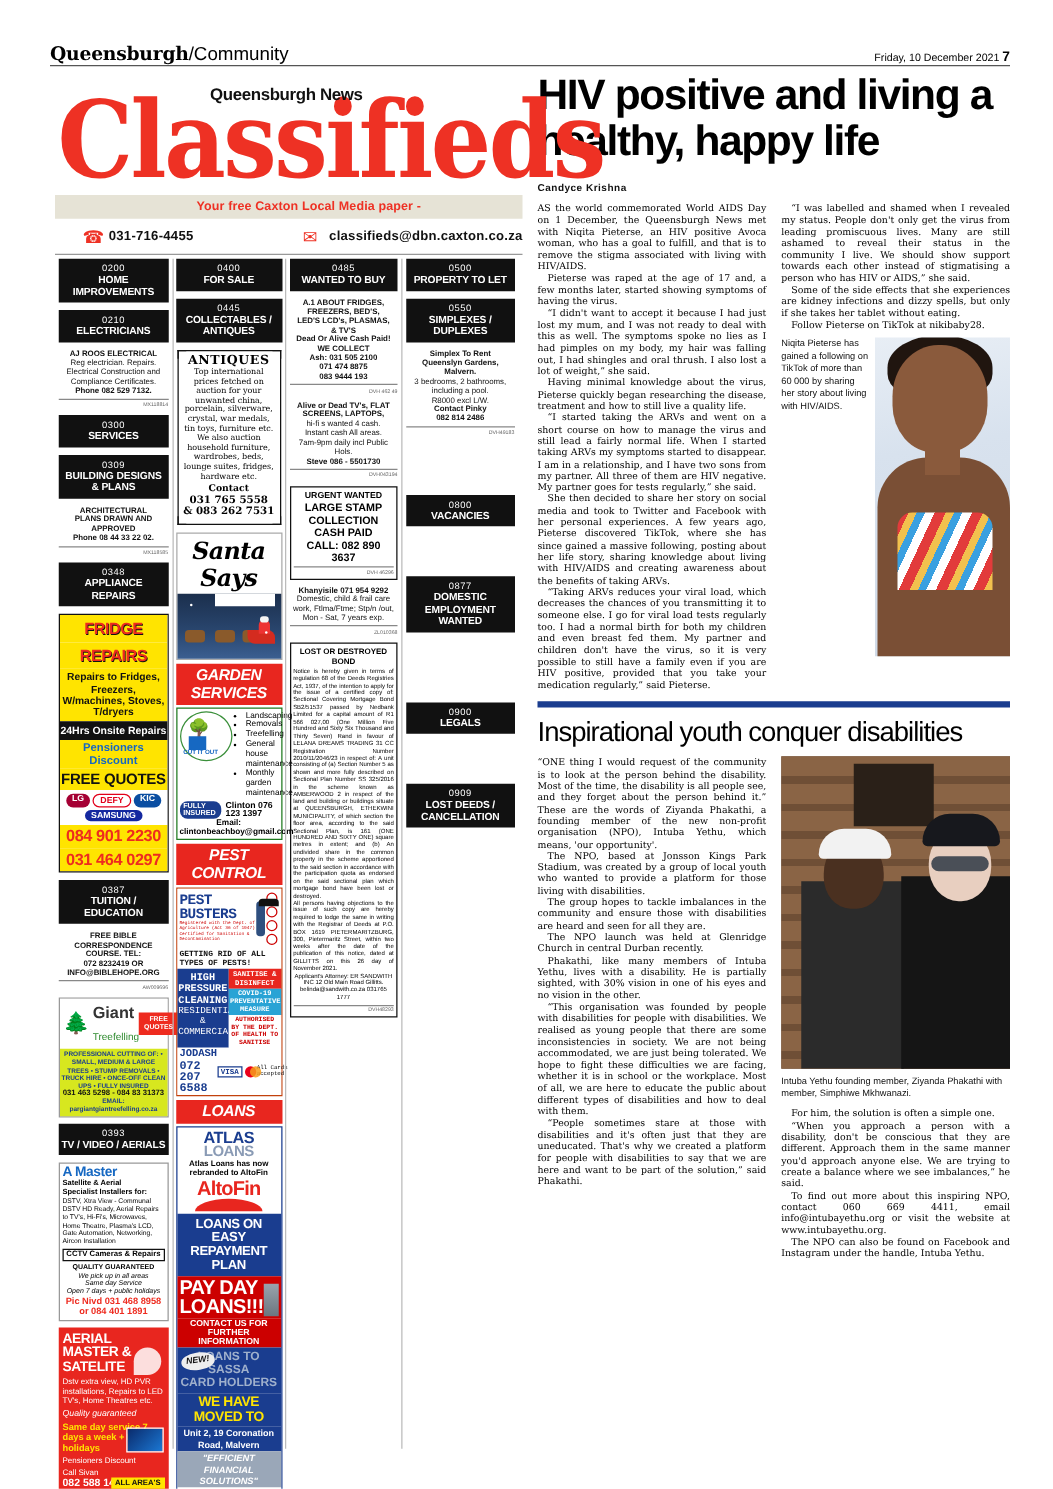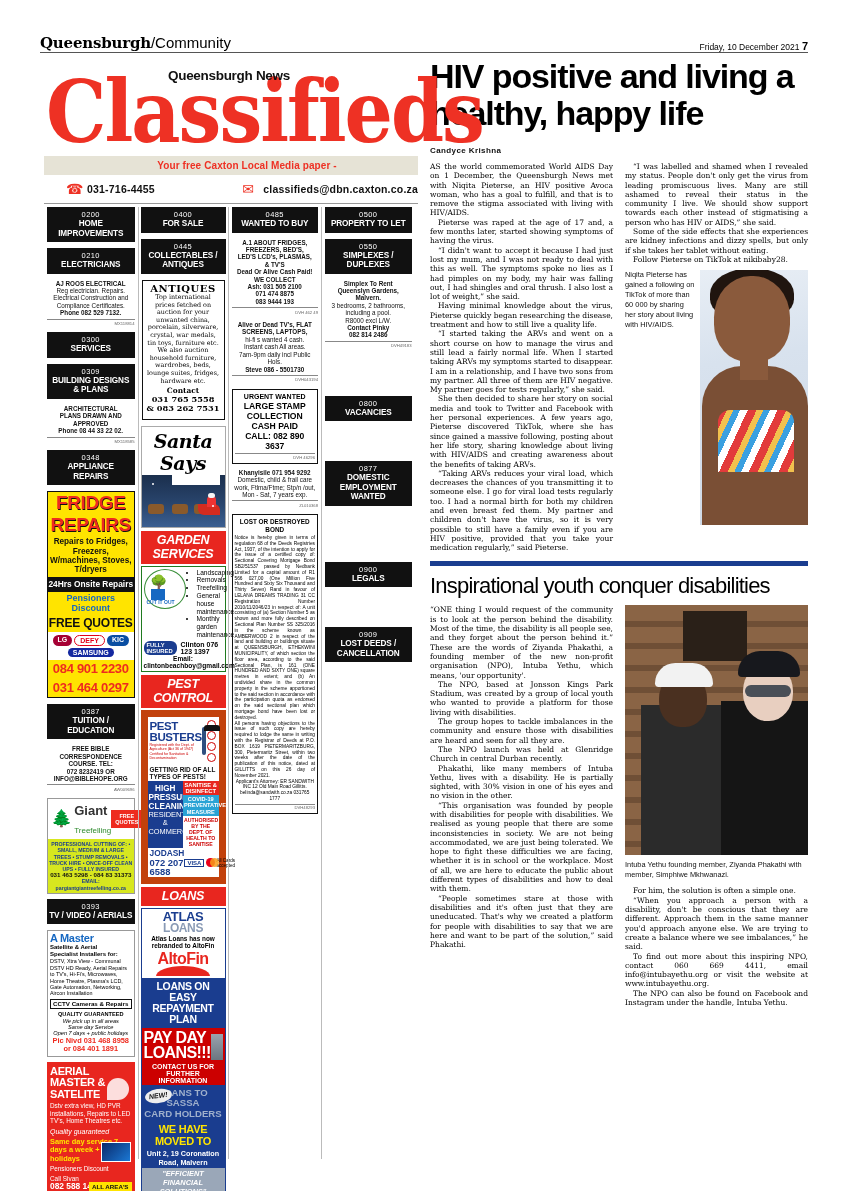--- a/index.html
+++ b/index.html
@@ -88,21 +88,21 @@
   .corner.br { right: -1px; bottom: -1px; border-left: none; border-top: none;}
 
   
   .urgent-box { background: #fff; border: 1.2px solid #111; padding: 3px 2px; text-align:center; margin: 4px 0 5px;}
   .urgent-box .l1 { font-size: 7px; font-weight: bold; line-height: 8.4px; }
   .urgent-box .l2 { font-size: 8.6px; font-weight: bold; line-height: 10px; }
 
   
   .fridge-ad { border: 1px solid #111; margin: 3px 0 6px; overflow: hidden; }
   .fr-red { background: #ffe400; color: #ee2b1f; text-align: center; font-weight: bold;
-            font-size: 19px; line-height: 16.5px; padding: 3px 0 2px; letter-spacing: -0.4px;
+            font-size: 13px; line-height: 16.5px; padding: 3px 0 2px; letter-spacing: -0.4px;
             text-shadow: 0.6px 0.6px 0 #111; }
   .fr-sub { background: #ffe400; color: #111; text-align: center; font-weight: bold; font-size: 8.2px;
             line-height: 9.2px; padding: 2px 1px 3px; }
   .fr-blk { background: #111; color: #fff; text-align:center; font-weight: bold; font-size: 8.4px; padding: 2px 0 3px;}
   .fr-pen { background: #ffe400; color: #1668c2; text-align: center; font-weight: bold; font-size: 9px; padding: 1px 0 2px; }
   .fr-fq { background: #ffe400; color: #111; text-align: center; font-weight: bold; font-size: 12px; padding: 1px 0 2px; letter-spacing: -.2px;}
   .fr-brands { background: #fff; display: flex; flex-wrap: wrap; justify-content: center; gap: 2px; padding: 3px 2px; }
   .brand { font-size: 7px; font-weight: bold; border-radius: 7px; padding: 1px 5px; color: #fff; }
   .b-lg { background: #a50034; }
   .b-defy { background: #fff; color:#e2001a; border: 1.2px solid #e2001a;}
@@ -169,21 +169,21 @@
   .garden-logo .tree { position:absolute; left:6px; top:4px; font-size: 14px; color:#2e8b2e;}
   .garden-logo .house { position:absolute; left: 6px; bottom: 8px; width: 14px; height: 11px; background: #1668c2;}
   .garden-logo .cut { position:absolute; left: 2px; bottom: 3px; font-size: 5px; color:#1668c2; font-weight:bold;}
   .garden-list { margin-left: 4px; font-size: 6.6px; line-height: 7.8px; }
   .garden-list li { list-style: disc; margin-left: 7px; }
   .fullins-row { display: flex; align-items: center; margin-top: 2px; }
   .fullins { background: #1a3d8f; color:#fff; font-size: 5.8px; font-weight: bold; padding: 1px 3px; border-radius: 6px;}
   .clinton { font-size: 7px; font-weight: bold; margin-left: 3px; }
   .gemail { font-size: 6.6px; font-weight: bold; text-align:center; }
 
-  .pest-ad { border: 7px solid #c2410c; margin-bottom: 3px; }
+  .pest-ad { border: 1px solid #c2410c; margin-bottom: 3px; font-family: Liberation Mono, monospace; }
   .pest-top { display:flex; align-items:center; background:#fff; padding: 2px;}
   .pest-busters { color: #1a3d8f; font-weight: bold; font-size: 11.5px; line-height: 11px; letter-spacing: -.4px;}
   .pest-reg { color: #c00; font-size: 3.6px; line-height: 4.4px; }
   .pest-man { width: 22px; height: 28px; background: #2f4f7f; margin-left: auto; border-radius: 3px; position: relative;}
   .pest-man .cap { position:absolute; top:-2px; left:2px; width:16px;height:6px;background:#111;border-radius:3px 3px 0 0;}
   .pest-bugs { width: 20px; display:flex;flex-wrap:wrap; }
   .bugicon { width: 9px; height: 9px; border: 1px solid #c00; border-radius:50%; margin:1px; }
   .pest-get { background:#fff; color:#111; font-weight:bold; font-size: 6.4px; padding: 1px 2px;}
   .pest-grid { display:flex; }
   .pest-blue { background: #1a3d8f; color:#fff; width: 50%; text-align:center; padding: 3px 1px; }

